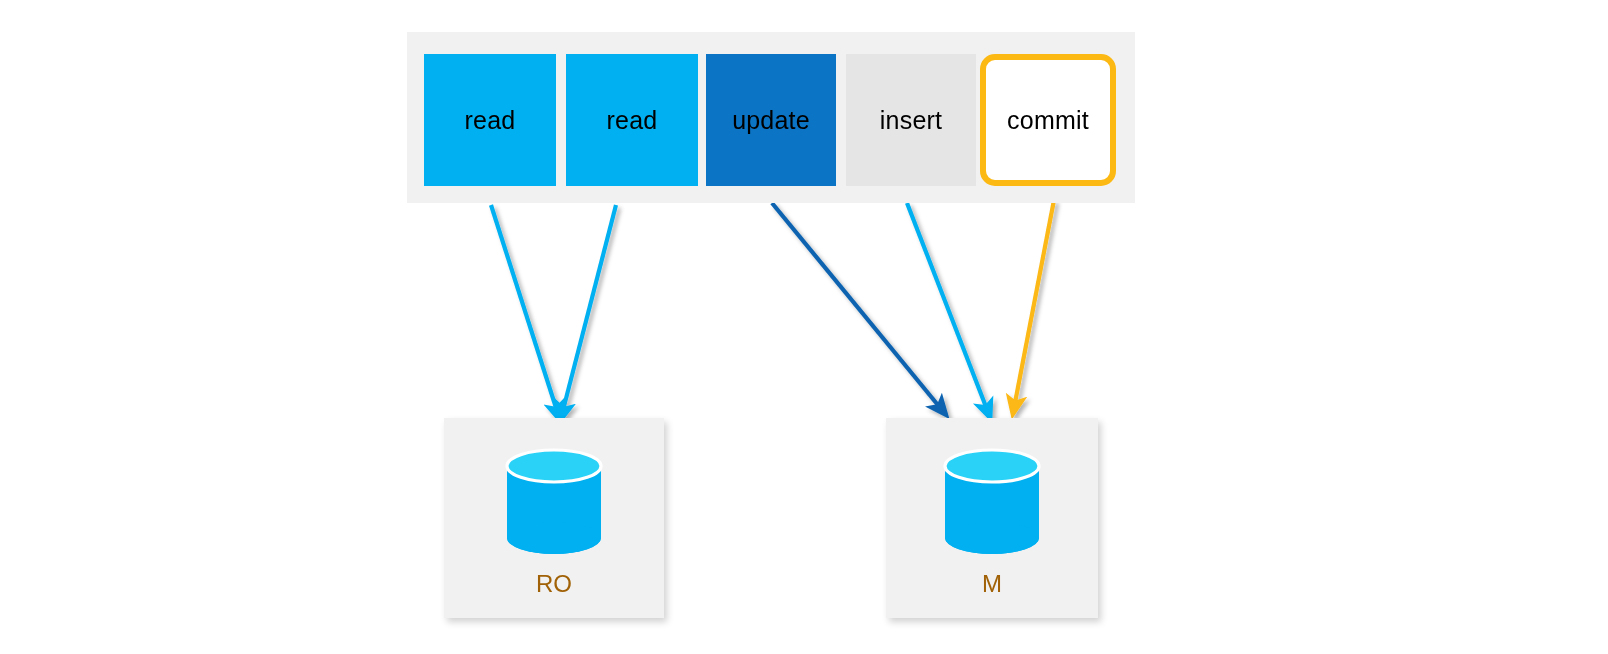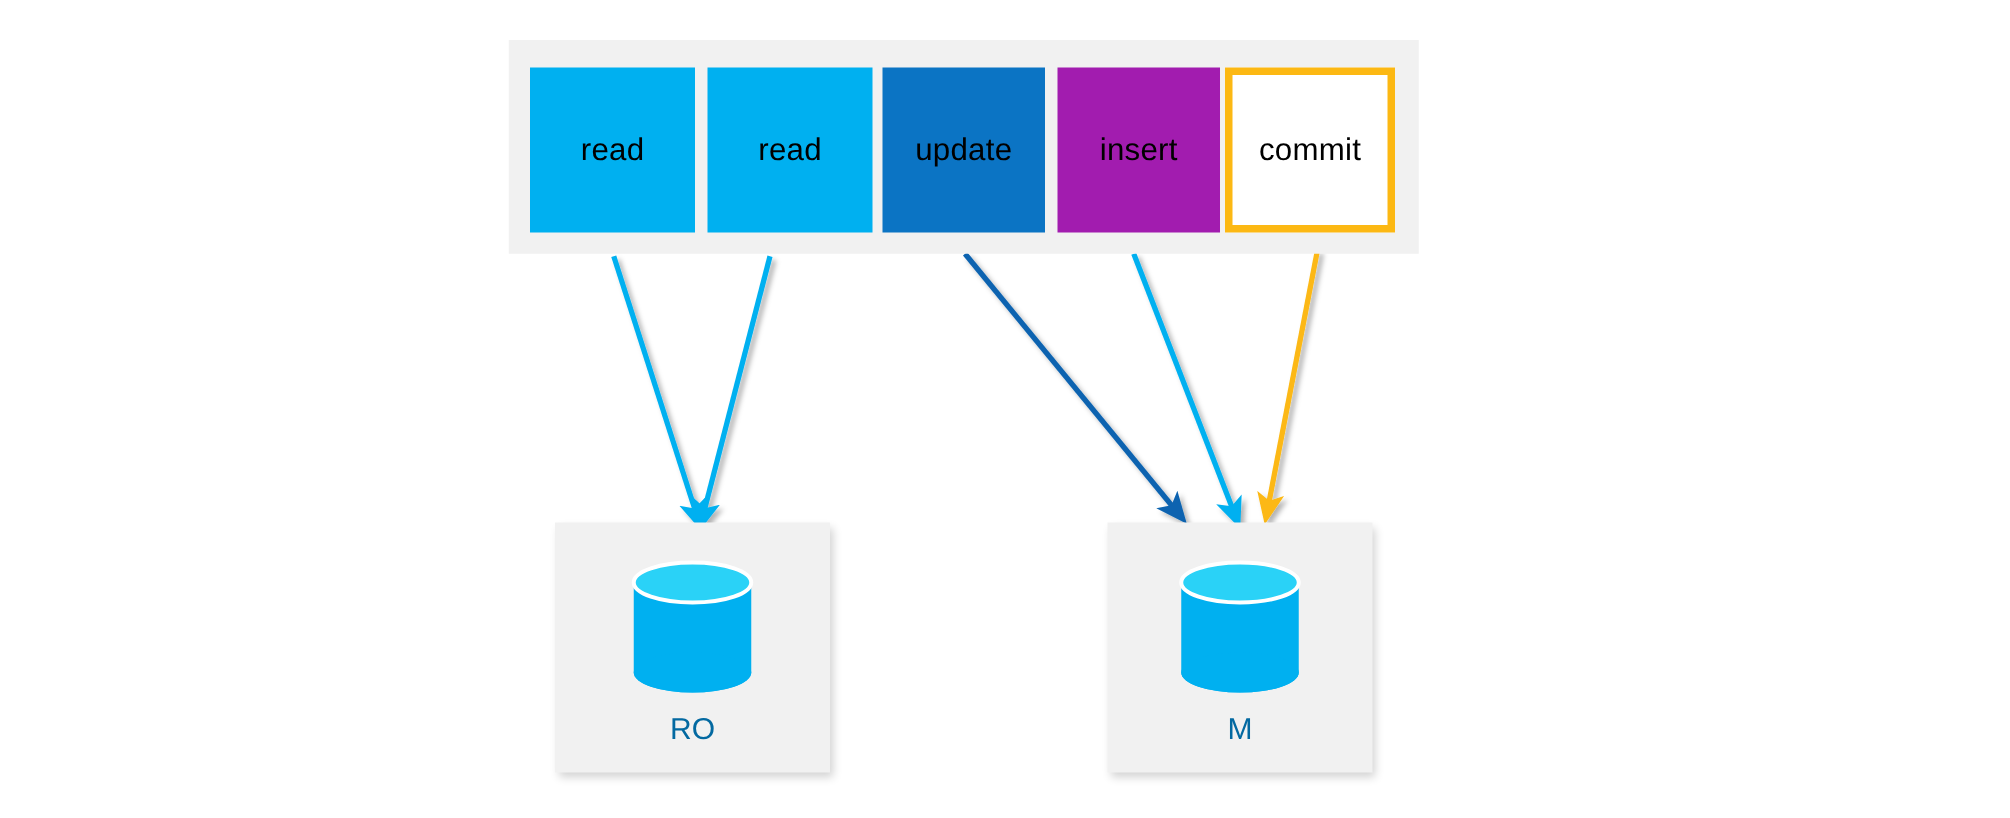--- a/index.html
+++ b/index.html
@@ -47,41 +47,41 @@
     color: #000000;
     line-height: 1;
     letter-spacing: 0.2px;
     white-space: nowrap;
   }
 
   .op-box.op-read1  { left: 424px; width: 132px; }
   .op-box.op-read2  { left: 566px; width: 132px; }
   .op-box.op-update { left: 706px; width: 130px; }
   .op-box.op-insert { left: 846px; width: 130px; }
-  .op-box.op-commit { left: 980px; width: 136px; }
+  .op-box.op-commit { left: 980px; width: 136px; border-radius: 15px; }
 
   .op-box.op-commit .op-label { }
 
   
   .store-panel {
     position: absolute;
     background: #f1f1f1;
     box-shadow: 3px 4px 7px rgba(0,0,0,0.18);
   }
   .store-panel.panel-ro { left: 444px; top: 418px; width: 220px; height: 200px; }
   .store-panel.panel-m  { left: 886px; top: 418px; width: 212px; height: 200px; }
 
   .store-label {
     position: absolute;
     left: 0;
     right: 0;
     bottom: 22px;
     text-align: center;
     font-size: 24px;
-    color: #0369a1;
+    color: #a16207;
     line-height: 1;
   }
 
   .cylinder {
     position: absolute;
     left: 50%;
     transform: translateX(-50%);
     top: 32px;
     width: 98px;
     height: 104px;
@@ -132,21 +132,21 @@
   </div>
 
   <div class="op-box op-read2" style="background:#00b0f0;">
     <span class="op-label">read</span>
   </div>
 
   <div class="op-box op-update" style="background:#0b74c4;text-align:right;">
     <span class="op-label">update</span>
   </div>
 
-  <div class="op-box op-insert" style="background:#a21caf;">
+  <div class="op-box op-insert" style="background:#e5e5e5;">
     <span class="op-label">insert</span>
   </div>
 
   <div class="op-box op-commit" style="background:#ffffff; border:6px solid #fcb813;">
     <span class="op-label">commit</span>
   </div>
 
   <div class="store-panel panel-ro">
     <div class="cylinder">
       <svg width="98" height="104" viewBox="0 0 98 104">

